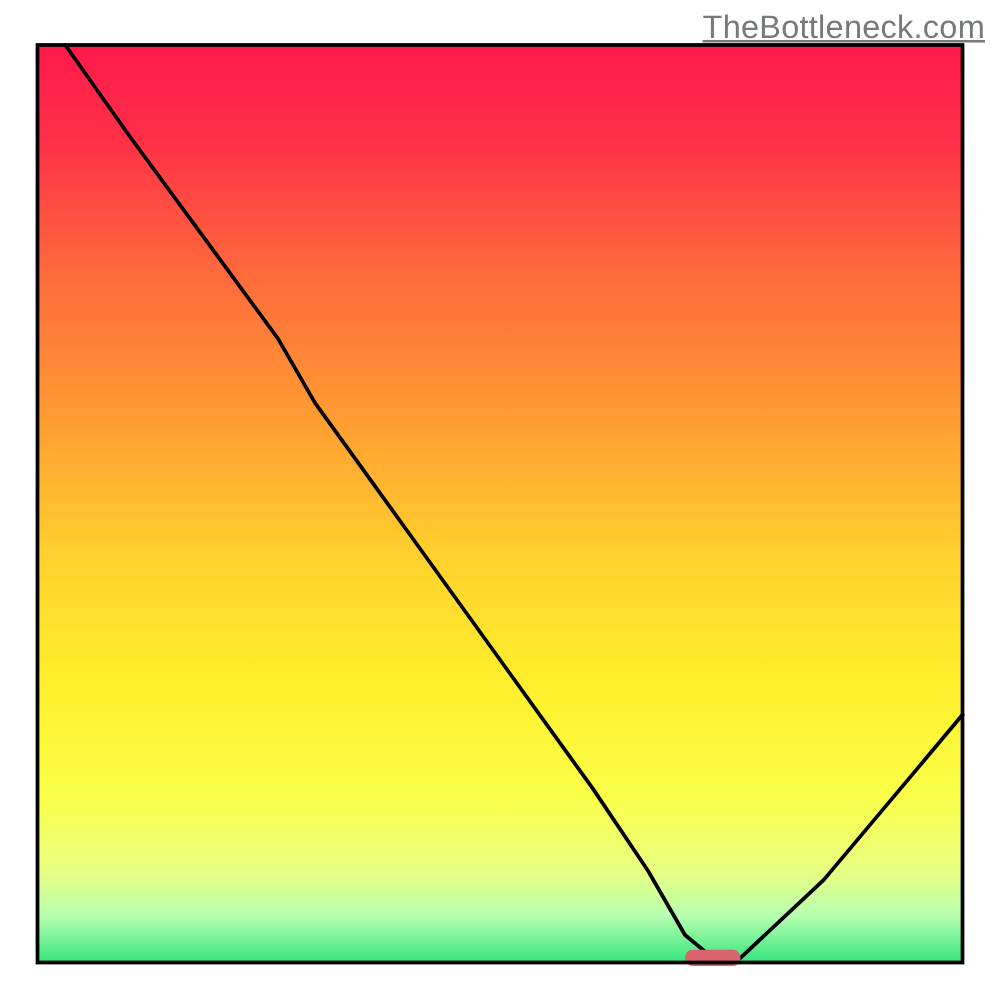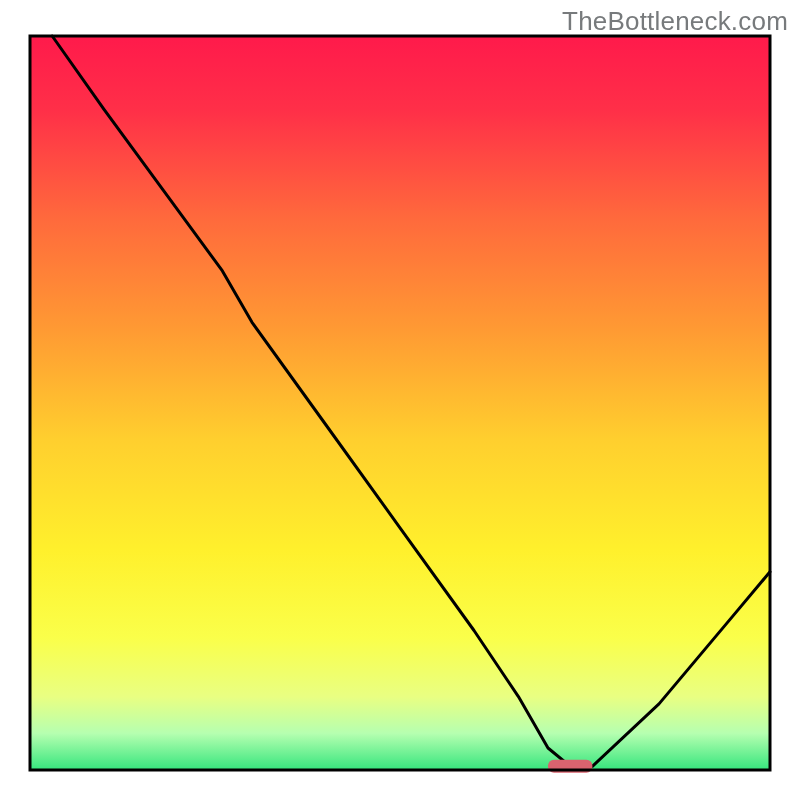--- a/index.html
+++ b/index.html
@@ -18,20 +18,21 @@
   }
   .watermark {
     position: absolute;
     top: 6px;
     right: 12px;
     font-size: 26px;
     font-weight: 400;
     color: #777a7c;
     font-family: Arial, Helvetica, sans-serif;
     letter-spacing: 0.2px;
+    text-decoration: underline;
   }
   svg {
     position: absolute;
     top: 0;
     left: 0;
   }
 </style>
 </head>
 <body>
 

